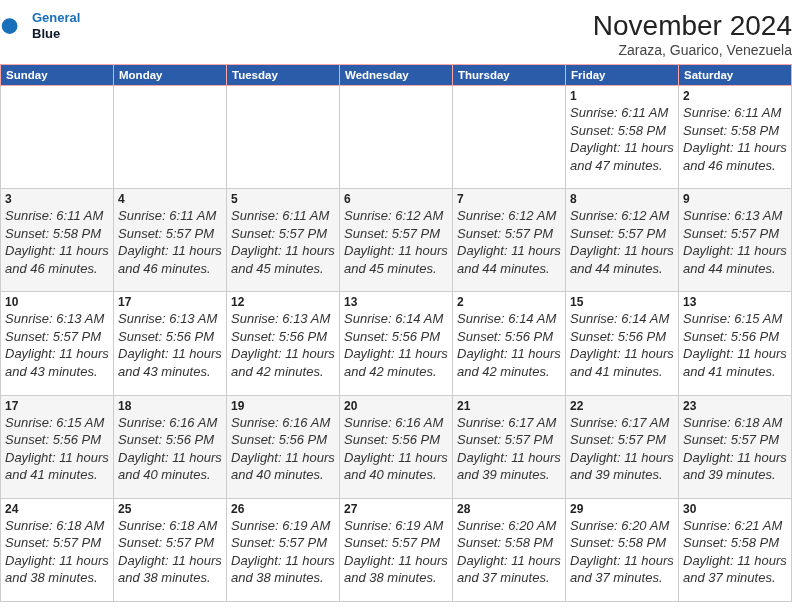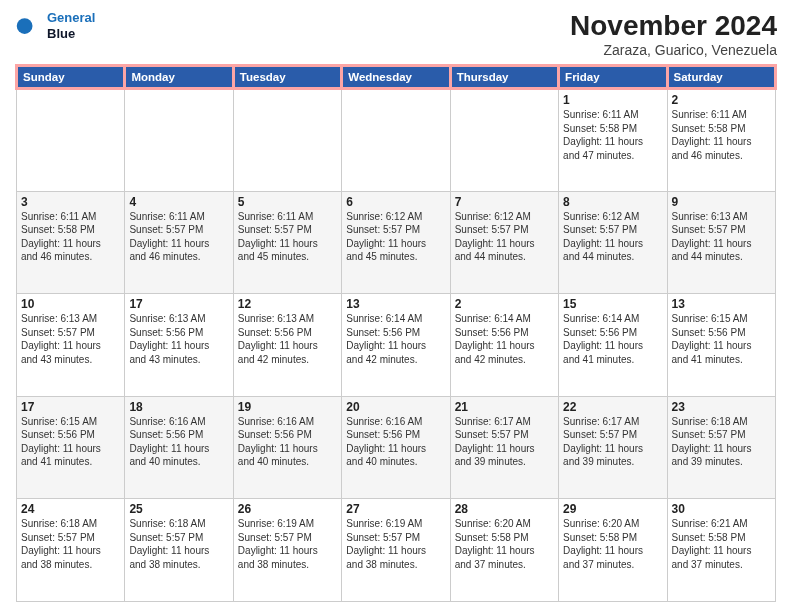--- a/index.html
+++ b/index.html
@@ -6,21 +6,21 @@
     body {
       font-family: Arial, sans-serif;
       background: #fff;
       width: 792px;
       height: 612px;
       overflow: hidden;
     }
     .page {
       width: 792px;
       height: 612px;
-      padding: 10px 15px;
+      padding: 10px 0;
       display: flex;
       flex-direction: column;
     }
     .header {
       display: flex;
       justify-content: space-between;
       align-items: flex-start;
       margin-bottom: 6px;
     }
     .logo {
@@ -37,41 +37,41 @@
     .logo-text span { color: #1a6fba; }
     .logo-icon {
       width: 28px;
       height: 28px;
     }
     .title-block {
       text-align: right;
     }
     .month-title {
       font-size: 28px;
-      font-weight: bold;
+      font-weight: normal;
       color: #222;
     }
     .location {
       font-size: 14px;
       color: #444;
     }
     .calendar {
       flex: 1;
       border-collapse: collapse;
       width: 100%;
       table-layout: fixed;
     }
     .calendar thead th {
       background: #2a5caa;
       color: #fff;
       font-size: 11.5px;
       font-weight: bold;
       padding: 4px 5px;
       text-align: left;
-      border: 3px solid #fca5a5;
+      border: 1px solid #fca5a5;
     }
     .calendar tbody td {
       border: 1px solid #ccc;
       vertical-align: top;
       padding: 3px 4px;
       font-size: 9px;
       color: #333;
       background: #fff;
       height: 82px;
     }
@@ -79,23 +79,24 @@
       background: #f5f5f5;
     }
     .day-num {
       font-size: 12px;
       font-weight: bold;
       color: #222;
       display: block;
       margin-bottom: 1px;
     }
     .day-info {
-      font-size: 10px;
+      font-size: 13px;
       color: #333;
       line-height: 1.35;
+      font-style: italic;
     }
     .empty { background: #fff !important; }
   </style>
 </head>
 <body>
 
 <div class="page">
   <div class="header">
     <div class="logo">
       <svg class="logo-icon" viewBox="0 0 32 32">

